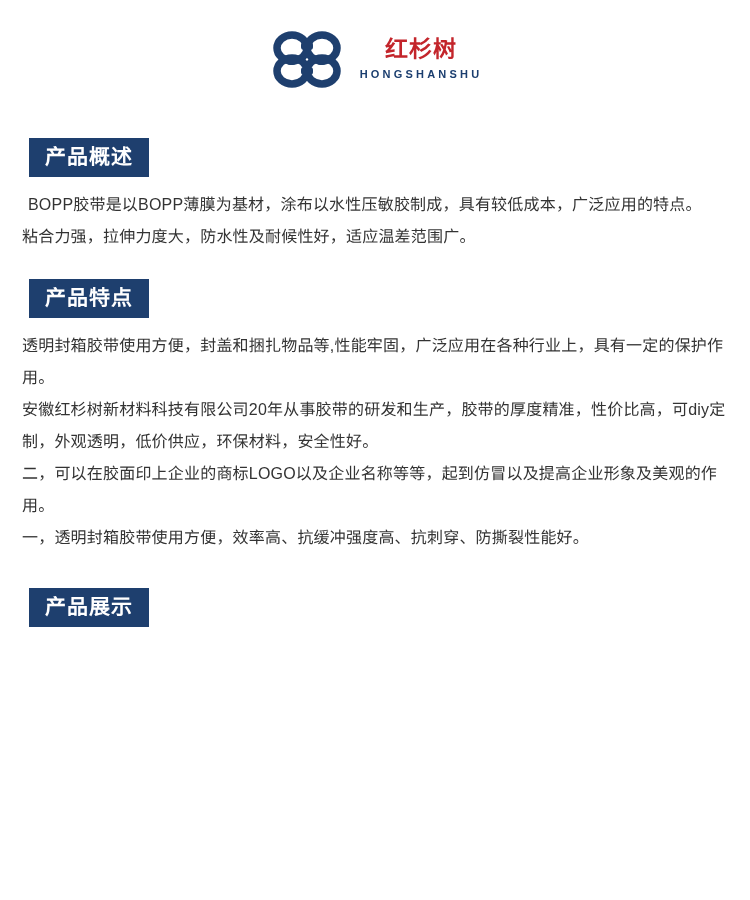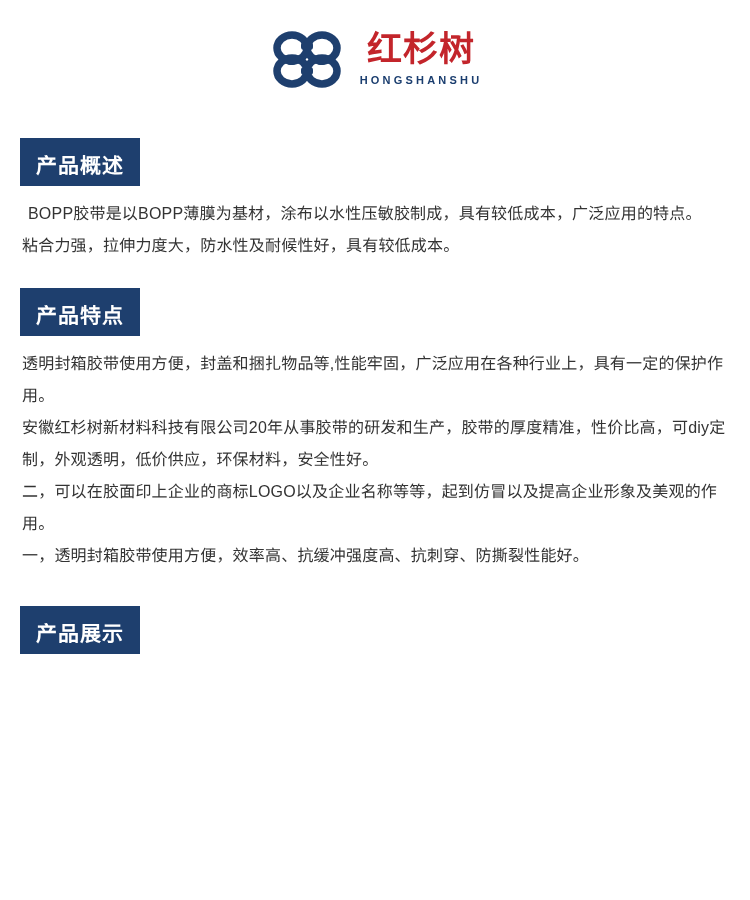--- a/index.html
+++ b/index.html
@@ -38,43 +38,43 @@
     display: block;
   }
   .logo-text {
     display: flex;
     flex-direction: column;
     align-items: center;
     line-height: 1;
   }
   .logo-cn {
     font-family: "DejaVu Sans", "Liberation Sans", sans-serif;
-    font-size: 35px;
+    font-size: 23px;
     font-weight: bold;
     color: #c3252b;
     letter-spacing: 1px;
   }
   .logo-en {
     margin-top: 8px;
     font-size: 11px;
     font-weight: bold;
     letter-spacing: 3.2px;
     color: #1b3e6f;
   }
 
   
   .section-head {
     display: inline-block;
     background: #1e3f6e;
     color: #ffffff;
     font-size: 21px;
     font-weight: bold;
     letter-spacing: 1px;
-    padding: 17px 16px 9px 16px;
-    margin-left: 20px;
+    padding: 8px 16px 9px 16px;
+    margin-left: 29px;
     line-height: 1.05;
   }
   .head-wrap {
     margin-top: 26px;
     margin-bottom: 12px;
   }
   .head-wrap.first { margin-top: 38px; }
 
   
   .body-text {
@@ -118,21 +118,21 @@
   </div>
 
   <div class="head-wrap first">
     <div class="section-head">产品概述</div>
   </div>
   <div class="body-text para-group">
     <p class="indent-1">BOPP胶带是以BOPP薄膜为基材，涂布以水性压敏胶制成，具有较低成本，广泛应用的特点。</p>
   </div>
 
   <div class="body-text para-group">
-    <p>粘合力强，拉伸力度大，防水性及耐候性好，具有较低成本。</p>
+    <p>粘合力强，拉伸力度大，防水性及耐候性好，适应温差范围广。</p>
   </div>
 
   <div class="head-wrap">
     <div class="section-head">产品特点</div>
   </div>
   <div class="body-text para-group">
     <p>透明封箱胶带使用方便，封盖和捆扎物品等,性能牢固，广泛应用在各种行业上，具有一定的保护作用。</p>
     <p>安徽红杉树新材料科技有限公司20年从事胶带的研发和生产，胶带的厚度精准，性价比高，可diy定制，外观透明，低价供应，环保材料，安全性好。</p>
     <p>二，可以在胶面印上企业的商标LOGO以及企业名称等等，起到仿冒以及提高企业形象及美观的作用。</p>
     <p>一，透明封箱胶带使用方便，效率高、抗缓冲强度高、抗刺穿、防撕裂性能好。</p>

